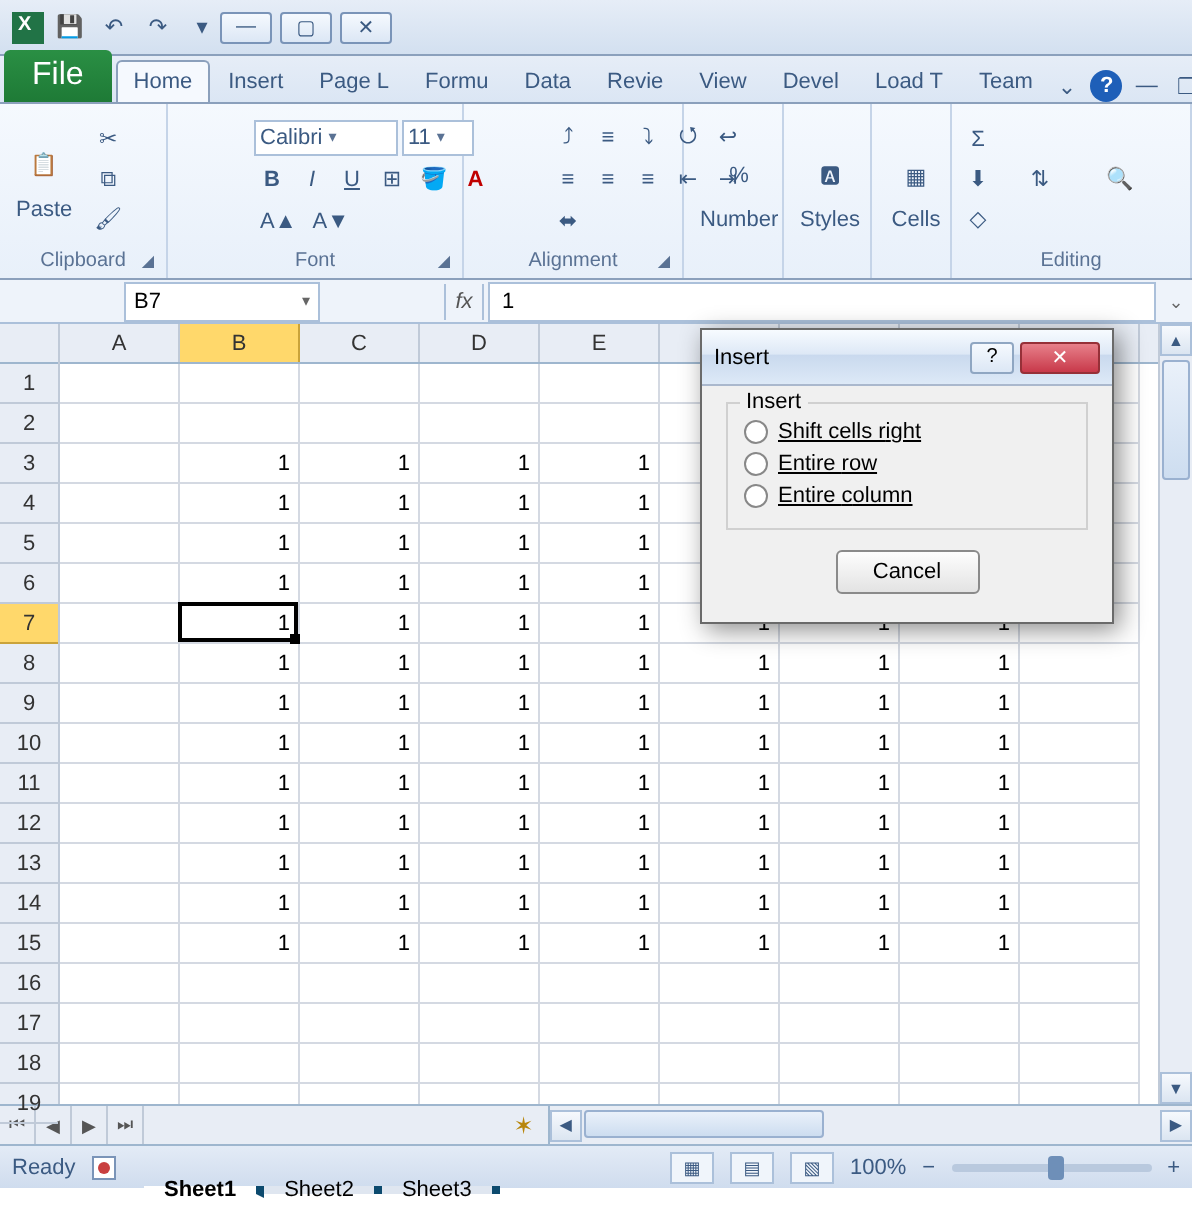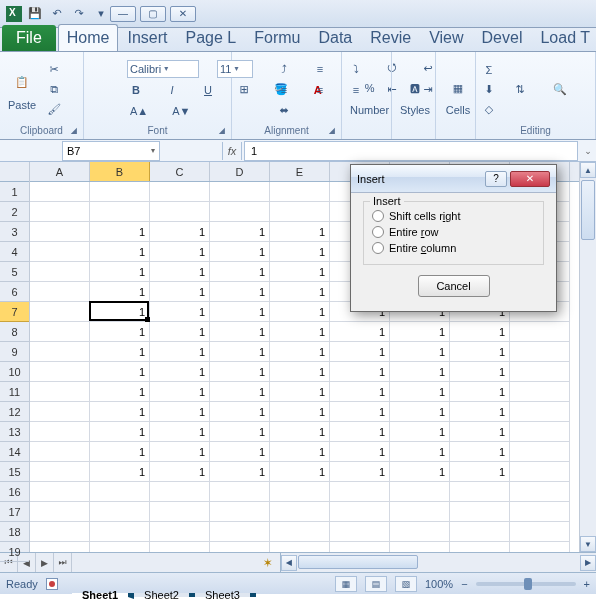--- a/index.html
+++ b/index.html
@@ -11,36 +11,36 @@
 .qat .xicon { width:16px; height:16px; background:#217346; position:relative; }
 .qat .xicon::after { content:"X"; color:#fff; font-size:10px; font-weight:bold; position:absolute; left:3px; top:1px;}
 .qat-btn { width:18px; height:18px; display:flex; align-items:center; justify-content:center; font-size:11px; color:#3b5a82; }
 .titlebar .title { flex:1; text-align:center; font-size:12px; color:#3b5a82; }
 .winbtns { display:flex; gap:4px; padding-right:6px;}
 .winbtn { width:26px; height:16px; border:1px solid #7a94b8; background:linear-gradient(#f5f9fe,#dce7f5); border-radius:2px; display:flex; align-items:center; justify-content:center; font-size:10px; color:#3b5a82;}
 
 
 .ribbontabs { height:24px; background:linear-gradient(#e6edf7,#dbe6f4); display:flex; align-items:flex-end; border-bottom:1px solid #8ba0bc; padding-left:2px; gap:0;}
 .filetab { background:linear-gradient(#2a8f44,#1e7a36); color:#fff; font-size:16px; padding:4px 14px; border-radius:3px 3px 0 0; margin-right:2px;}
-.tab { font-size:16px; color:#3b5a82; padding:4px 8px; border:1px solid transparent; border-bottom:none; cursor:default; white-space:nowrap;}
+.tab { font-size:11px; color:#3b5a82; padding:4px 8px; border:1px solid transparent; border-bottom:none; cursor:default; white-space:nowrap;}
 .tab.active { background:#f5f9fe; border-color:#8ba0bc; border-radius:3px 3px 0 0; color:#3b5a82;}
 .ribbontabs .help { margin-left:auto; display:flex; gap:4px; padding-right:6px; align-items:center;}
 .helpbtn { width:16px; height:16px; font-size:11px; color:#3b5a82; display:flex; align-items:center; justify-content:center;}
 .helpbtn.circle { background:#1e5fb8; color:#fff; border-radius:50%; font-weight:bold;}
 
 
 .ribbon { height:88px; background:linear-gradient(#f5f9fe,#e8f0fa); border-bottom:1px solid #8ba0bc; display:flex; font-size:11px; color:#3b5a82;}
 .group { border-right:1px solid #c5d4e8; display:flex; flex-direction:column; padding:2px 4px;}
 .group .body { flex:1; display:flex; align-items:center; gap:4px;}
 .group .label { text-align:center; font-size:10px; color:#5a7294; padding-bottom:1px; position:relative;}
 .group .label .launcher { position:absolute; right:2px; bottom:2px; font-size:8px; color:#5a7294;}
 .bigbtn { display:flex; flex-direction:column; align-items:center; gap:2px; padding:2px 4px;}
 .bigbtn .icon { width:28px; height:28px; display:flex; align-items:center; justify-content:center;}
 .stack { display:flex; flex-direction:column; gap:2px;}
-.row { display:flex; gap:18px; align-items:center;padding-left:39px;}
+.row { display:flex; gap:2px; align-items:center;padding-left:39px;}
 .smbtn { min-width:18px; height:18px; border:1px solid transparent; display:flex; align-items:center; justify-content:center; font-size:11px; padding:0 2px;}
 .combo { height:18px; border:1px solid #abc0da; background:#fff; display:flex; align-items:center; padding:0 2px; font-size:11px;}
 .combo .arrow { font-size:8px; color:#5a7294; padding-left:3px;}
 
 
 .fbar { height:22px; border-bottom:1px solid #abc0da; display:flex; align-items:center; background:#eef3fa;}
 .namebox { width:98px; height:20px; border:1px solid #abc0da; background:#fff; margin:0 2px 0 62px; display:flex; align-items:center; padding:0 4px; font-size:11px;}
 .namebox .arrow{ margin-left:auto; font-size:8px; color:#666;}
 .fxbtn { width:20px; height:18px; font-style:italic; font-size:11px; color:#555; display:flex; align-items:center; justify-content:center; border-left:1px solid #abc0da; border-right:1px solid #abc0da; margin-left:60px;}
 .fval { flex:1; padding:0 6px; font-size:11px; color:#000; background:#fff; height:20px; border:1px solid #abc0da; margin:0 2px; display:flex; align-items:center;}
@@ -61,21 +61,21 @@
 .cell { width:60px; height:20px; border-right:1px solid #d4d9e2; border-bottom:1px solid #d4d9e2; font-size:11px; color:#000; display:flex; align-items:center; justify-content:flex-end; padding-right:4px; background:#fff;}
 .selring { position:absolute; border:2px solid #000; pointer-events:none;}
 .selring .handle { position:absolute; right:-3px; bottom:-3px; width:5px; height:5px; background:#000;}
 .vscroll { width:17px; background:#e8edf5; border-left:1px solid #c0cad8; position:relative;}
 .vscroll .btn, .hscroll .btn { height:16px; width:16px; background:linear-gradient(#f6f9fd,#dbe5f1); border:1px solid #abc0da; font-size:8px; display:flex; align-items:center; justify-content:center; color:#3b5a82;}
 .vscroll .thumb { position:absolute; top:18px; left:1px; width:14px; height:60px; background:linear-gradient(#eaf1fa,#cdddf0); border:1px solid #9ab1d0; border-radius:2px;}
 
 
 .sheetbar { height:20px; display:flex; border-top:1px solid #9eb6ce; background:#e8edf5; font-size:11px;}
 .navbtn { width:18px; border-right:1px solid #c0cad8; display:flex; align-items:center; justify-content:center; font-size:9px; color:#555;}
-.sheettab { padding:2px 10px; border-right:6px solid #0c4a6e; background:#dfe6f0; display:flex; align-items:center;margin-top:40px;}
+.sheettab { padding:2px 10px; border-right:4px solid #0c4a6e; background:#dfe6f0; display:flex; align-items:center;margin-top:40px;}
 .sheettab.active { background:#fff; font-weight:bold; border-bottom:2px solid #fff; position:relative; top:0;}
 .newsheet { width:24px; display:flex; align-items:center; justify-content:center; color:#b8860b; font-size:12px;}
 .hscroll { flex:1; display:flex; align-items:center; border-left:1px solid #9eb6ce; position:relative;}
 .hscroll .track { flex:1; height:16px; position:relative; margin:0 1px;}
 .hscroll .thumb { position:absolute; left:0; top:0; height:14px; width:120px; background:linear-gradient(#eaf1fa,#cdddf0); border:1px solid #9ab1d0; border-radius:2px;}
 
 
 .status { height:22px; background:linear-gradient(#e3ebf6,#cfdcee); border-top:1px solid #9eb6ce; display:flex; align-items:center; font-size:11px; color:#3b5a82; padding:0 6px; gap:8px;}
 .status .spacer{flex:1;}
 .viewbtn { width:22px; height:16px; border:1px solid #abc0da; background:#f0f5fb; display:flex; align-items:center; justify-content:center; font-size:9px;}
@@ -84,21 +84,21 @@
 
 
 .dialog { position:absolute; left:350px; top:164px; width:207px; background:#f0f0f0; border:1px solid #6a6a6a; box-shadow:3px 3px 12px rgba(0,0,0,0.45); font-size:11px;}
 .dlgtitle { height:28px; background:linear-gradient(#f7fbff,#dde8f6 45%,#c9d9ee 46%,#dde9f7); display:flex; align-items:center; padding:0 6px; color:#000; border-bottom:1px solid #aab8cd;}
 .dlgtitle .t { flex:1;}
 .dlgtitle .hbtn { width:22px; height:16px; border:1px solid #8fa6c2; background:linear-gradient(#f5f9fe,#dce7f5); margin-left:3px; display:flex; align-items:center; justify-content:center; font-size:10px; border-radius:2px;}
 .dlgtitle .close { background:linear-gradient(#e7808a,#c8394a); color:#fff; border-color:#963038; width:40px;}
 .dlgbody { padding:8px 12px 4px;}
 .fieldset { border:1px solid #d0d0d0; padding:6px 8px 8px; position:relative;}
 .fieldset .legend { position:absolute; top:-7px; left:6px; background:#f0f0f0; padding:0 3px; font-size:11px;}
-.radiorow { display:flex; align-items:flex-end; gap:5px; padding:2px 0;}
+.radiorow { display:flex; align-items:flex-end; gap:5px; padding:2px 0;text-decoration:underline;}
 .radio { width:12px; height:12px; border:1px solid #888; border-radius:50%; background:#fff; display:flex; align-items:center; justify-content:center;}
 .radio.sel::after { content:""; width:6px; height:6px; background:#3b78c8; border-radius:50%;}
 .radiorow.focused .lbl { border:1px dotted #666; padding:0 1px;}
 .lbl .ul { text-decoration:underline;}
 .dlgbtns { display:flex; justify-content:center; gap:8px; padding:10px 0;}
 .dbtn { width:72px; height:22px; border:1px solid #8a8a8a; background:linear-gradient(#fdfdfd,#e3e3e3); border-radius:3px; font-size:11px;}
 .dbtn.default { border:1px solid #3c7fb1; box-shadow:0 0 0 1px #8fbce6 inset;}
 
 .macrec { width:12px; height:12px; border:1px solid #7a94b8; background:#fff; display:flex; align-items:center; justify-content:center;}
 .macrec::after{content:""; width:6px; height:6px; background:#c94040; border-radius:50%;}

